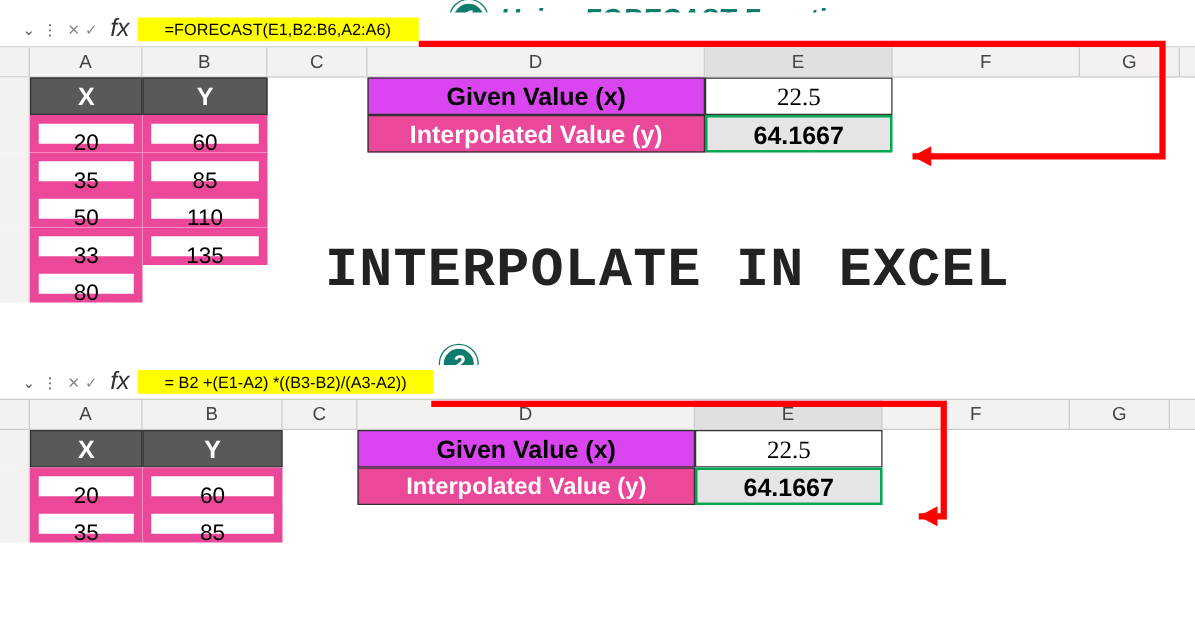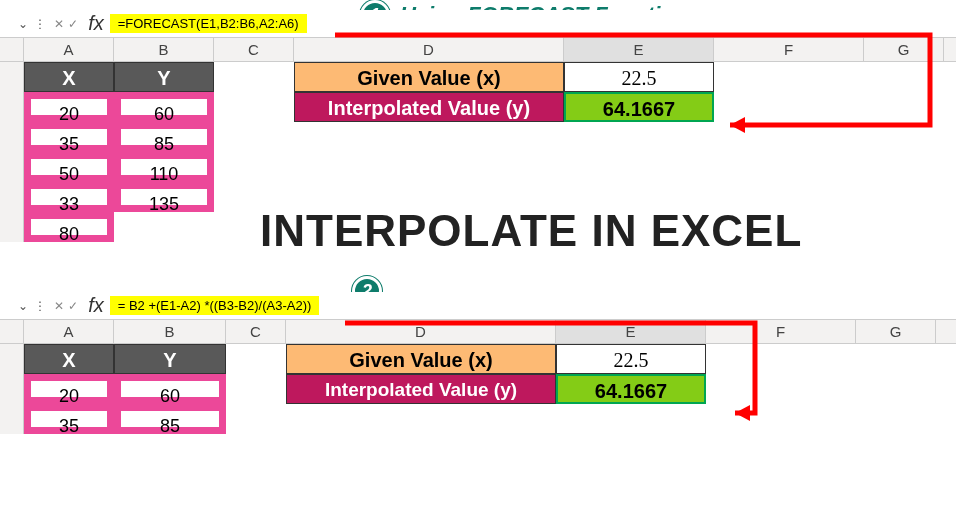--- a/index.html
+++ b/index.html
@@ -38,21 +38,21 @@
     font-size: 12px;
   }
   .fb-fx {
     font-style: italic;
     font-size: 20px;
     padding: 0 6px;
     color: #333;
   }
   .fb-formula {
     background: #ffff00;
-    padding: 2px 8px;
+    padding: 2px 22px;
     font-size: 13px;
     font-family: Arial;
     color: #000;
   }
   .col-headers {
     display: flex;
     background: #f3f2f1;
     border-bottom: 1px solid #ccc;
     height: 24px;
   }
@@ -85,23 +85,23 @@
     background:#fff;
   }
   .hdr-cell {
     background:#595959;
     color:#fff;
     font-weight:bold;
     font-size:20px;
     border:1px solid #333;
   }
   .data-cell { border:7px solid #ec4899; }
-  .label-cell { border:1px solid #333; font-size:20px; font-weight:bold; text-align:center; background:#fdba74; }
-  .green-cell { background:#be185d; color:#fff; font-weight:bold; font-size:20px; border:1px solid #333; }
-  .result-cell { border:2px solid #00a651; font-weight:bold; font-size:20px; background:#84cc16; }
+  .label-cell { border:1px solid #333; font-size:20px; font-weight:bold; text-align:center; background:#d946ef; }
+  .green-cell { background:#ec4899; color:#fff; font-weight:bold; font-size:20px; border:1px solid #333; }
+  .result-cell { border:2px solid #00a651; font-weight:bold; font-size:20px; background:#e5e5e5; }
   .value-cell { border:1px solid #333; font-size:20px; background:#fff;font-family:Liberation Serif, serif; }
   .blank { background:transparent; border:none; }
 
   .badge {
     display:inline-flex; align-items:center; justify-content:center;
     width:30px; height:30px; border-radius:50%;
     background:#0e7c6b; color:#fff; font-weight:bold; font-size:18px;
     border:3px solid #fff; box-shadow:0 0 0 1px #0e7c6b;
   }
   .callout {
@@ -212,21 +212,21 @@
       <div class="cell data-cell cw-A">80</div>
       <div class="cell blank cw-C"></div>
         <div class="cell blank cw-D"></div>
         <div class="cell blank cw-E"></div>
         <div class="cell blank cw-F"></div>
         <div class="cell blank cw-G"></div>
     </div>
   </div>
 </div>
 
-<div class="big-title" style="top:206px; left:260px;">INTERPOLATE IN EXCEL</div>
+<div class="big-title" style="top:192px; left:260px;font-family:Liberation Mono, monospace;">INTERPOLATE IN EXCEL</div>
 
 <svg class="arrow" style="top:30px; left:330px;" width="620" height="110">
   <path d="M 5 5 L 600 5 L 600 95 L 400 95" stroke="#ff0000" stroke-width="5" fill="none"></path>
   <polygon points="400,95 415,87 415,103" fill="#ff0000"></polygon>
 </svg>
 
 <div class="callout" style="top:276px; left:352px;">
   <span class="badge">2</span>
 </div>
 

